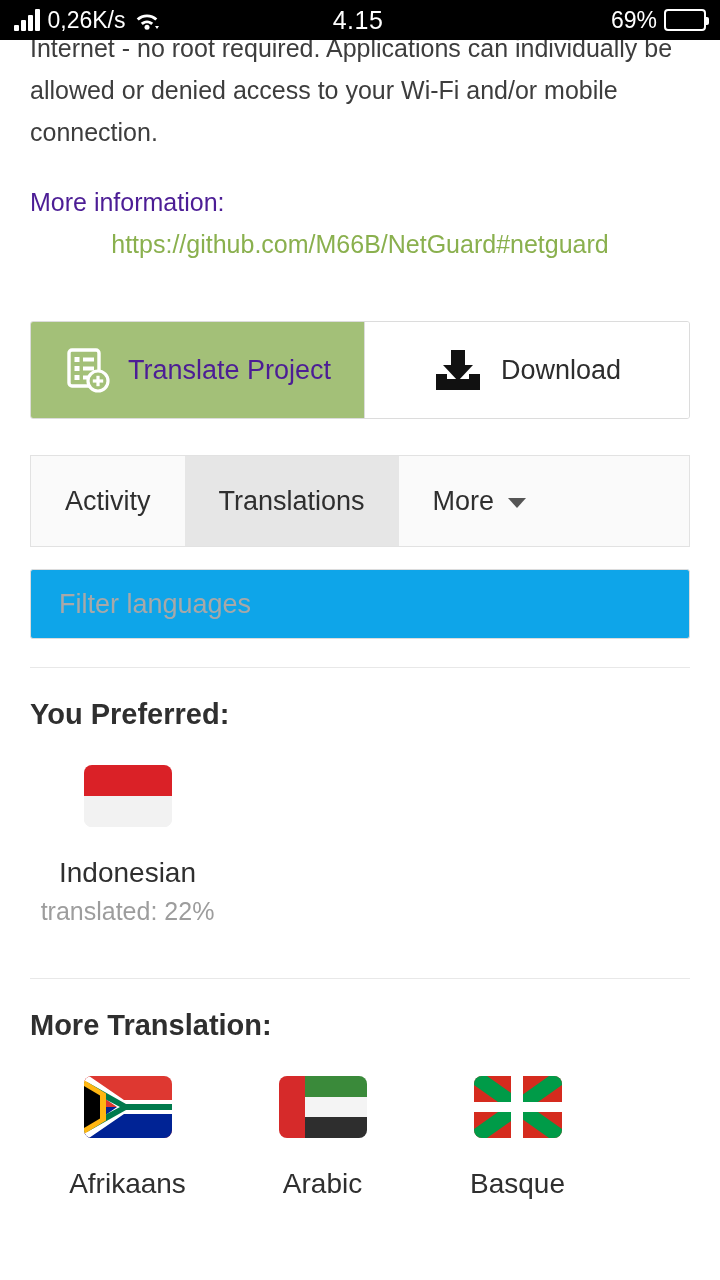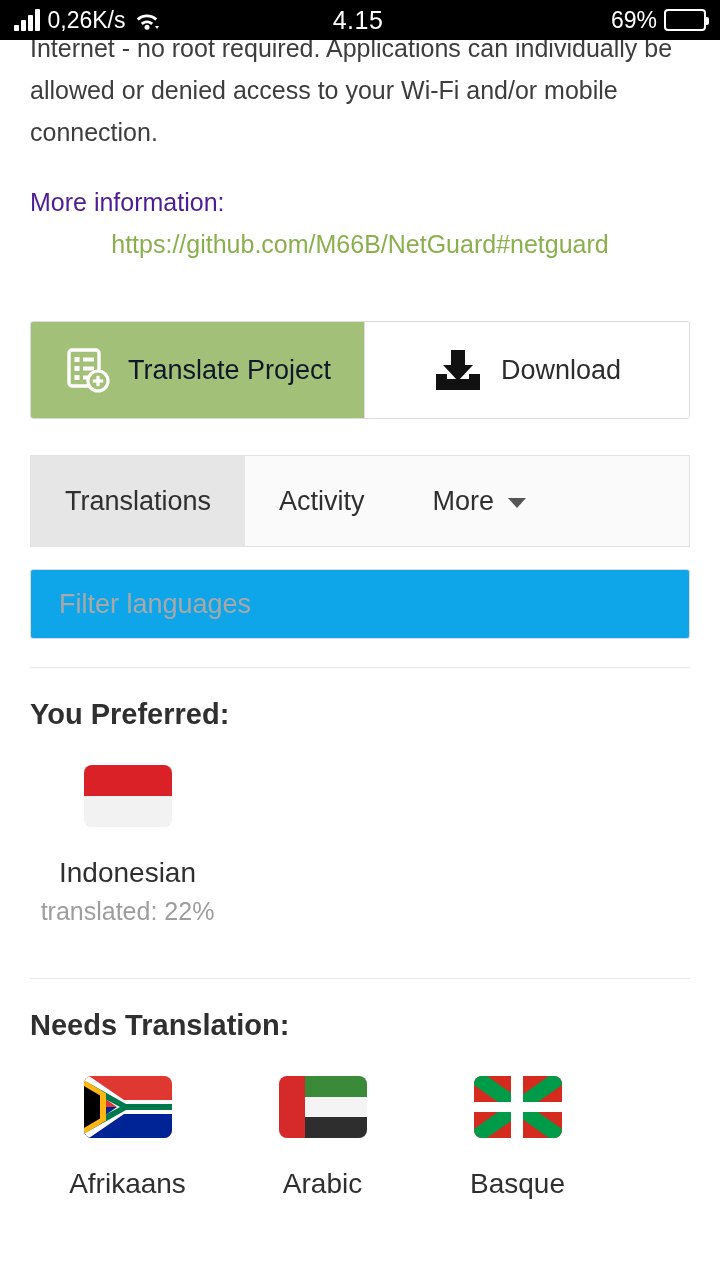--- a/index.html
+++ b/index.html
@@ -124,21 +124,21 @@
     display: flex;
     align-items: center;
     justify-content: center;
     gap: 18px;
     box-sizing: border-box;
     height: 100%;
   }
   .btn-primary {
     flex: 0 0 333px;
     background: #a3c078;
-    color: #0f172a;
+    color: #4c1d95;
   }
   .btn-secondary {
     flex: 1;
     background: #ffffff;
     color: #2d2d2d;
     border-left: 1px solid #dcdcdc;
   }
   .btn-label { font-size: 27px; }
   .btn-icon { display: flex; align-items: center; }
 
@@ -305,25 +305,25 @@
           <rect x="18" y="2" width="14" height="17" fill="#111"></rect>
           <path d="M10 17 L40 17 L25 33 Z" fill="#111"></path>
           <path d="M3 26 L14 26 L14 31 L36 31 L36 26 L47 26 L47 42 L3 42 Z" fill="#111"></path>
         </svg>
       </span>
       <span class="btn-label">Download</span>
     </div>
   </div>
 
   <div class="tabs">
+    <div class="tab">
+      <span>Activity</span>
+    </div>
     <div class="tab active">
       <span>Translations</span>
-    </div>
-    <div class="tab">
-      <span>Activity</span>
     </div>
     <div class="tab">
       <span>More</span>
       <span class="caret"></span>
     </div>
   </div>
 
   <div class="filter-wrap">
     <input class="filter-input" type="text" placeholder="Filter languages" style="">
   </div>
@@ -337,21 +337,21 @@
         <span class="top"></span>
           <span class="bot"></span>
       </div>
       <div class="lang-name">Indonesian</div>
       <div class="lang-sub">translated: 22%</div>
     </div>
   </div>
 
   <div class="divider" style="margin-top:52px;"></div>
 
-  <div class="section-title">Needs Translation:</div>
+  <div class="section-title">More Translation:</div>
   <div class="lang-grid">
 
     <div class="lang-cell">
       <div class="flag">
         <svg width="88" height="62" viewBox="0 0 88 62" preserveAspectRatio="none">
           <rect width="88" height="62" fill="#de3831"></rect>
           <rect y="31" width="88" height="31" fill="#002395"></rect>
           <path d="M0 0 L30 0 L0 20 Z" fill="#de3831"></path>
           <path d="M0 62 L30 62 L0 42 Z" fill="#002395"></path>
           <path d="M0 0 L5 0 L40 24 L88 24 L88 38 L40 38 L5 62 L0 62 L0 54 L33 31 L0 8 Z" fill="#ffffff"></path>

